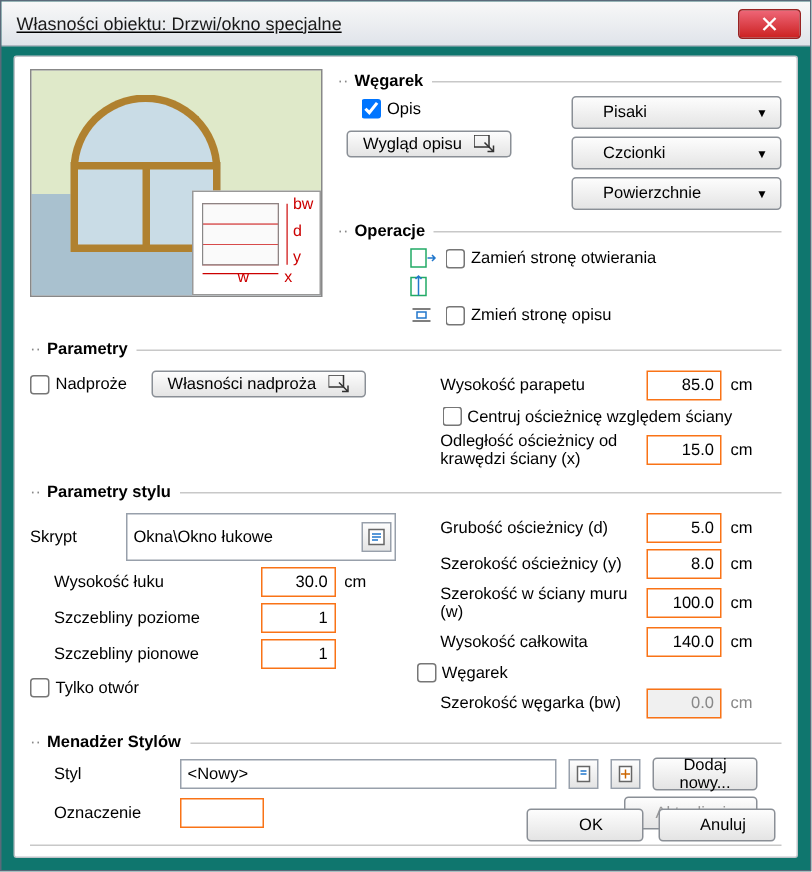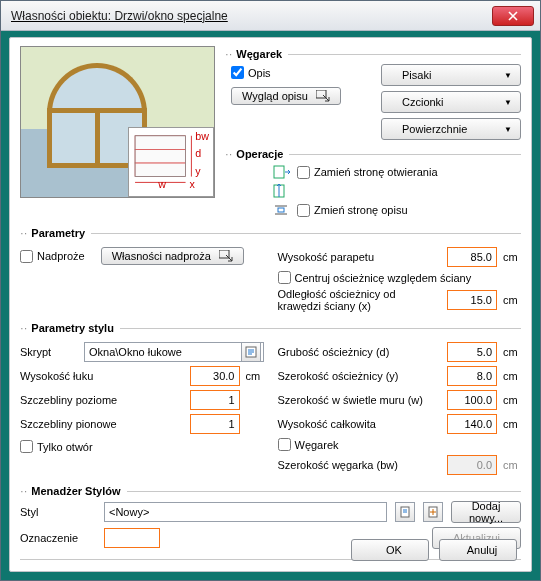--- a/index.html
+++ b/index.html
@@ -27,37 +27,37 @@
   .btn { height:22px; background:linear-gradient(#fdfdfd,#e4e4e4); border:1px solid #8a8f96; border-radius:3px; padding:0 10px; display:inline-flex; align-items:center; justify-content:center; cursor:pointer; color:#000;}
   .btn.wide{ width:140px; justify-content:space-between; padding:0 8px 0 20px;}
   .btn .caret{ font-size:8px;}
   .stack { display:flex; flex-direction:column; gap:5px; align-items:flex-end;}
   .op-row{ display:flex; gap:6px; margin:3px 0;padding-left:48px;}
   .op-icon{ width:18px; height:16px; display:inline-block;}
   .section{ margin-top:6px;}
   .inline{ display:flex; align-items:center; gap:6px;}
   .cols{ display:flex; gap:14px;}
   .col{ flex:1;}
-  .field-row{ display:flex; align-items:center; margin:4px 0; gap:6px;}
+  .field-row{ display:flex; align-items:center; margin:4px 16px; gap:6px;}
   .field-row .lab{ flex:1; color:#000;}
   .txt{ height:20px; border:1px solid #f97316; background:#fff; padding:0 4px; text-align:right;}
   .txt.w50{ width:50px;}
   .txt.w56{ width:56px;}
   .unit{ width:18px; color:#000;}
   .disabled{ color:#888;}
   .txt[disabled]{ background:#f0f0f0; color:#888;}
-  .styl-row{ display:flex; align-items:center; gap:8px; margin:4px 0;}
+  .styl-row{ display:flex; align-items:center; gap:8px; margin:4px 16px;}
   .styl-row .l1{ width:76px;}
   .styl-input{ flex:1; height:20px; border:1px solid #98a0ab; background:#fff; padding:0 4px; display:flex; align-items:center;}
   .iconbtn{ width:20px; height:20px; border:1px solid #98a0ab; background:linear-gradient(#fdfdfd,#e4e4e4); display:inline-flex; align-items:center; justify-content:center; cursor:pointer;}
   .bottom-btns{ position:absolute; bottom:10px; right:14px; display:flex; gap:10px;}
   .bottom-btns .btn{ width:78px; justify-content:center;padding-left:18px;}
   .script-row{ display:flex; align-items:center; gap:8px; margin:4px 0;}
   .script-row .l1{ width:56px;}
-  .script-box{ flex:1; height:20px; border:1px solid #98a0ab; background:#fff; display:flex; align-items:center; padding:0 2px 0 4px; gap:4px;}
+  .script-box{ flex:1; height:32px; border:1px solid #98a0ab; background:#fff; display:flex; align-items:center; padding:0 2px 0 4px; gap:4px;}
   .script-box .txtspan{ flex:1;}
   .wyglad-btn{ height:18px; background:linear-gradient(#fdfdfd,#e4e4e4); border:1px solid #8a8f96; border-radius:3px; padding:0 10px; display:inline-flex; align-items:center; gap:8px; cursor:pointer;}
 </style>
 </head>
 <body>
 
 <div class="window">
   <div class="titlebar">
     <span class="title">Własności obiektu: Drzwi/okno specjalne</span>
     <div class="closebtn">
@@ -94,21 +94,21 @@
       </div>
 
       <div class="right-col">
         <div class="grp-row">
             <span class="dash">··</span>
             <span class="group-title">Węgarek</span>
             <span class="hr-line"></span>
           </div>
         <div style="display:flex; gap:12px;">
           <div style="flex:1;">
-            <label class="chk" style="margin:2px 0 8px 6px;">
+            <label class="chk" style="margin:2px 0 8px 16px;">
               <input type="checkbox" checked="" style="">
               <span>Opis</span>
             </label>
             <button class="wyglad-btn" style="margin-left:6px;">
               <span>Wygląd opisu</span>
               <svg width="14" height="12" viewBox="0 0 14 12">
                   <rect x="0" y="0" width="10" height="8" fill="none" stroke="#333"></rect>
                   <path d="M7 5 L13 11 M13 7 L13 11 L9 11" fill="none" stroke="#333"></path>
                 </svg>
             </button>
@@ -187,21 +187,21 @@
                 </svg>
             </button>
           </div>
         </div>
         <div class="col">
           <div class="field-row">
             <span class="lab">Wysokość parapetu</span>
             <input class="txt w50" value="85.0" style="">
             <span class="unit">cm</span>
           </div>
-          <label class="chk" style="margin:2px 0;">
+          <label class="chk" style="margin:2px 17px;">
               <input type="checkbox" style="">
               <span>Centruj ościeżnicę względem ściany</span>
             </label>
           <div class="field-row">
             <span class="lab" style="line-height:12px;">Odległość ościeżnicy od krawędzi ściany (x)</span>
             <input class="txt w50" value="15.0" style="">
             <span class="unit">cm</span>
           </div>
         </div>
       </div>
@@ -252,21 +252,21 @@
             <span class="lab">Grubość ościeżnicy (d)</span>
             <input class="txt w50" value="5.0" style="">
             <span class="unit">cm</span>
           </div>
           <div class="field-row">
             <span class="lab">Szerokość ościeżnicy (y)</span>
             <input class="txt w50" value="8.0" style="">
             <span class="unit">cm</span>
           </div>
           <div class="field-row">
-            <span class="lab">Szerokość w świetle muru (w)</span>
+            <span class="lab">Szerokość w ściany muru (w)</span>
             <input class="txt w50" value="100.0" style="">
             <span class="unit">cm</span>
           </div>
           <div class="field-row">
             <span class="lab">Wysokość całkowita</span>
             <input class="txt w50" value="140.0" style="">
             <span class="unit">cm</span>
           </div>
           <label class="chk" style="margin:2px 0;">
               <input type="checkbox" style="">

